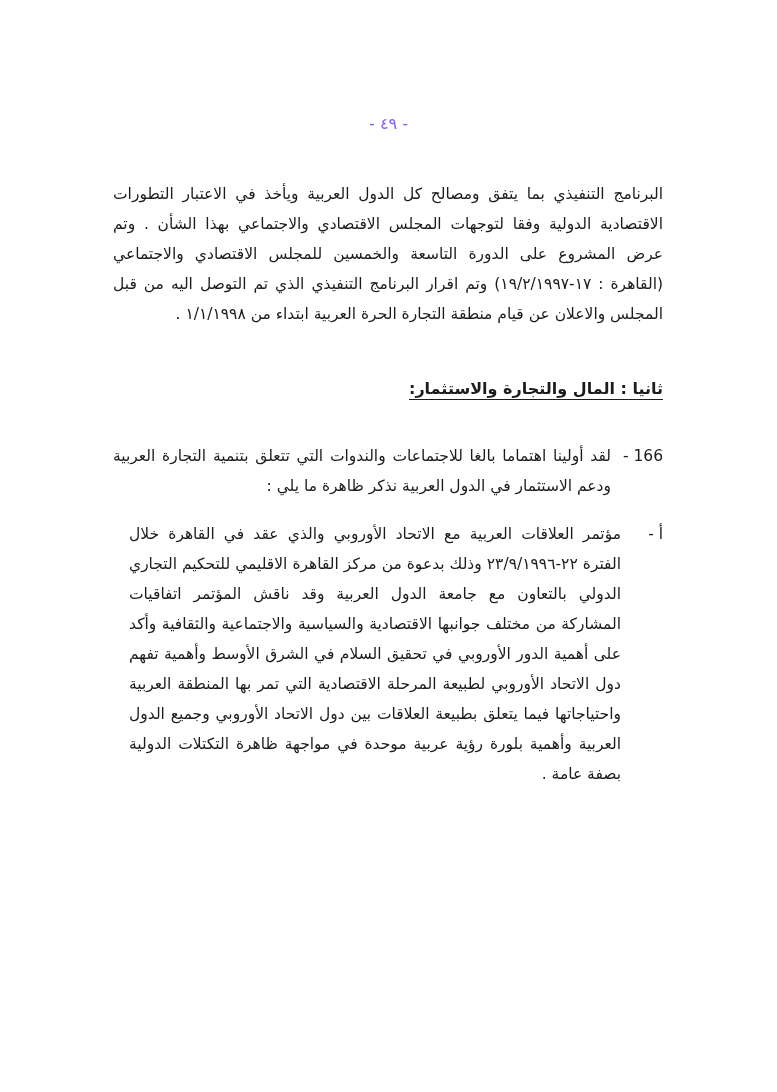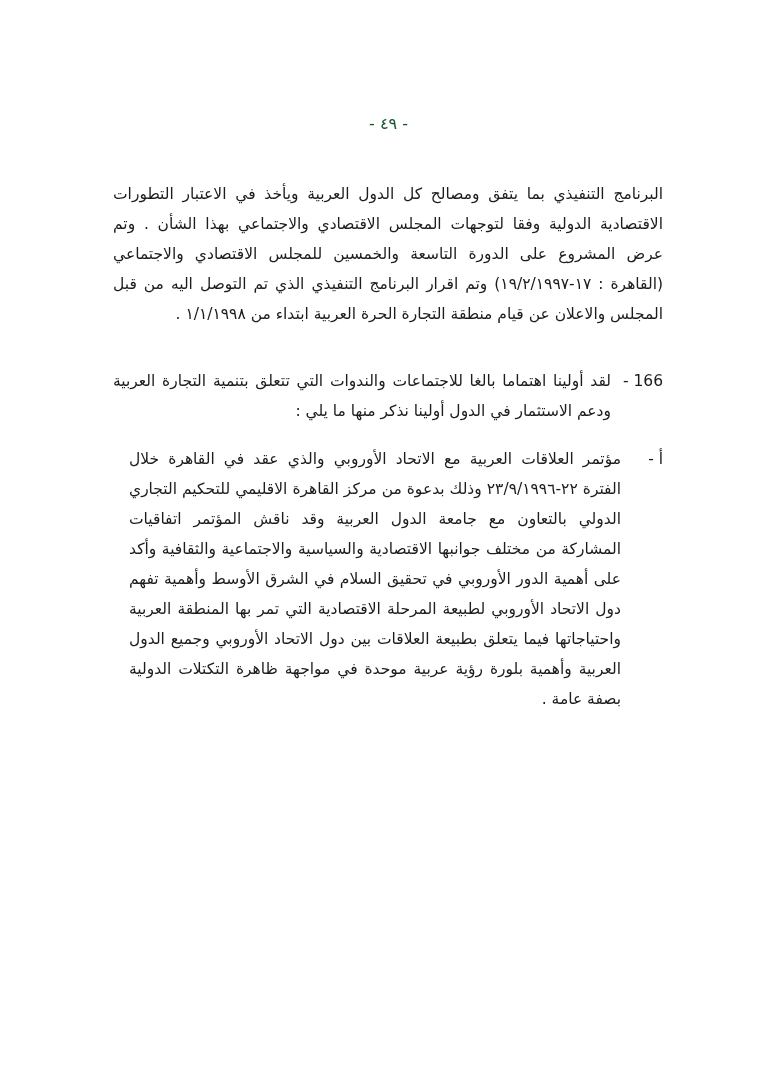--- a/index.html
+++ b/index.html
@@ -18,21 +18,21 @@
     overflow: hidden;
   }
   .page-number {
     position: absolute;
     top: 114px;
     left: 0;
     right: 0;
     text-align: center;
     font-size: 16px;
     letter-spacing: 2px;
-    color: #14532d;
+    color: #8b5cf6;
   }
   .content {
     position: absolute;
     top: 160px;
     right: 114px;
     width: 550px;
     direction: rtl;
     font-size: 15.5px;
     line-height: 30px;
     color: #1c1c1c;
@@ -85,24 +85,27 @@
 <body>
 
 <div class="page">
 
   <div class="page-number">- ٤٩ -</div>
 
   <div class="content">
 
     <p class="para-1">البرنامج التنفيذي بما يتفق ومصالح كل الدول العربية ويأخذ في الاعتبار التطورات الاقتصادية الدولية وفقا لتوجهات المجلس الاقتصادي والاجتماعي بهذا الشأن . وتم عرض المشروع على الدورة التاسعة والخمسين للمجلس الاقتصادي والاجتماعي (القاهرة : ١٧-١٩/٢/١٩٩٧) وتم اقرار البرنامج التنفيذي الذي تم التوصل اليه من قبل المجلس والاعلان عن قيام منطقة التجارة الحرة العربية ابتداء من ١/١/١٩٩٨ .</p>
 
+    <div class="section-heading">
+      <span>ثانيا : المال والتجارة والاستثمار:</span>
+    </div>
 
     <div class="numbered-item">
       <div class="marker">166 -</div>
-      <div class="item-text">لقد أولينا اهتماما بالغا للاجتماعات والندوات التي تتعلق بتنمية التجارة العربية ودعم الاستثمار في الدول أولينا نذكر منها ما يلي :</div>
+      <div class="item-text">لقد أولينا اهتماما بالغا للاجتماعات والندوات التي تتعلق بتنمية التجارة العربية ودعم الاستثمار في الدول العربية نذكر ظاهرة ما يلي :</div>
     </div>
 
     <div class="sub-item">
       <div class="marker">أ -</div>
       <div class="item-text">مؤتمر العلاقات العربية مع الاتحاد الأوروبي والذي عقد في القاهرة خلال الفترة ٢٢-٢٣/٩/١٩٩٦ وذلك بدعوة من مركز القاهرة الاقليمي للتحكيم التجاري الدولي بالتعاون مع جامعة الدول العربية وقد ناقش المؤتمر اتفاقيات المشاركة من مختلف جوانبها الاقتصادية والسياسية والاجتماعية والثقافية وأكد على أهمية الدور الأوروبي في تحقيق السلام في الشرق الأوسط وأهمية تفهم دول الاتحاد الأوروبي لطبيعة المرحلة الاقتصادية التي تمر بها المنطقة العربية واحتياجاتها فيما يتعلق بطبيعة العلاقات بين دول الاتحاد الأوروبي وجميع الدول العربية وأهمية بلورة رؤية عربية موحدة في مواجهة ظاهرة التكتلات الدولية بصفة عامة .</div>
     </div>
 
   </div>
 
 </div>

